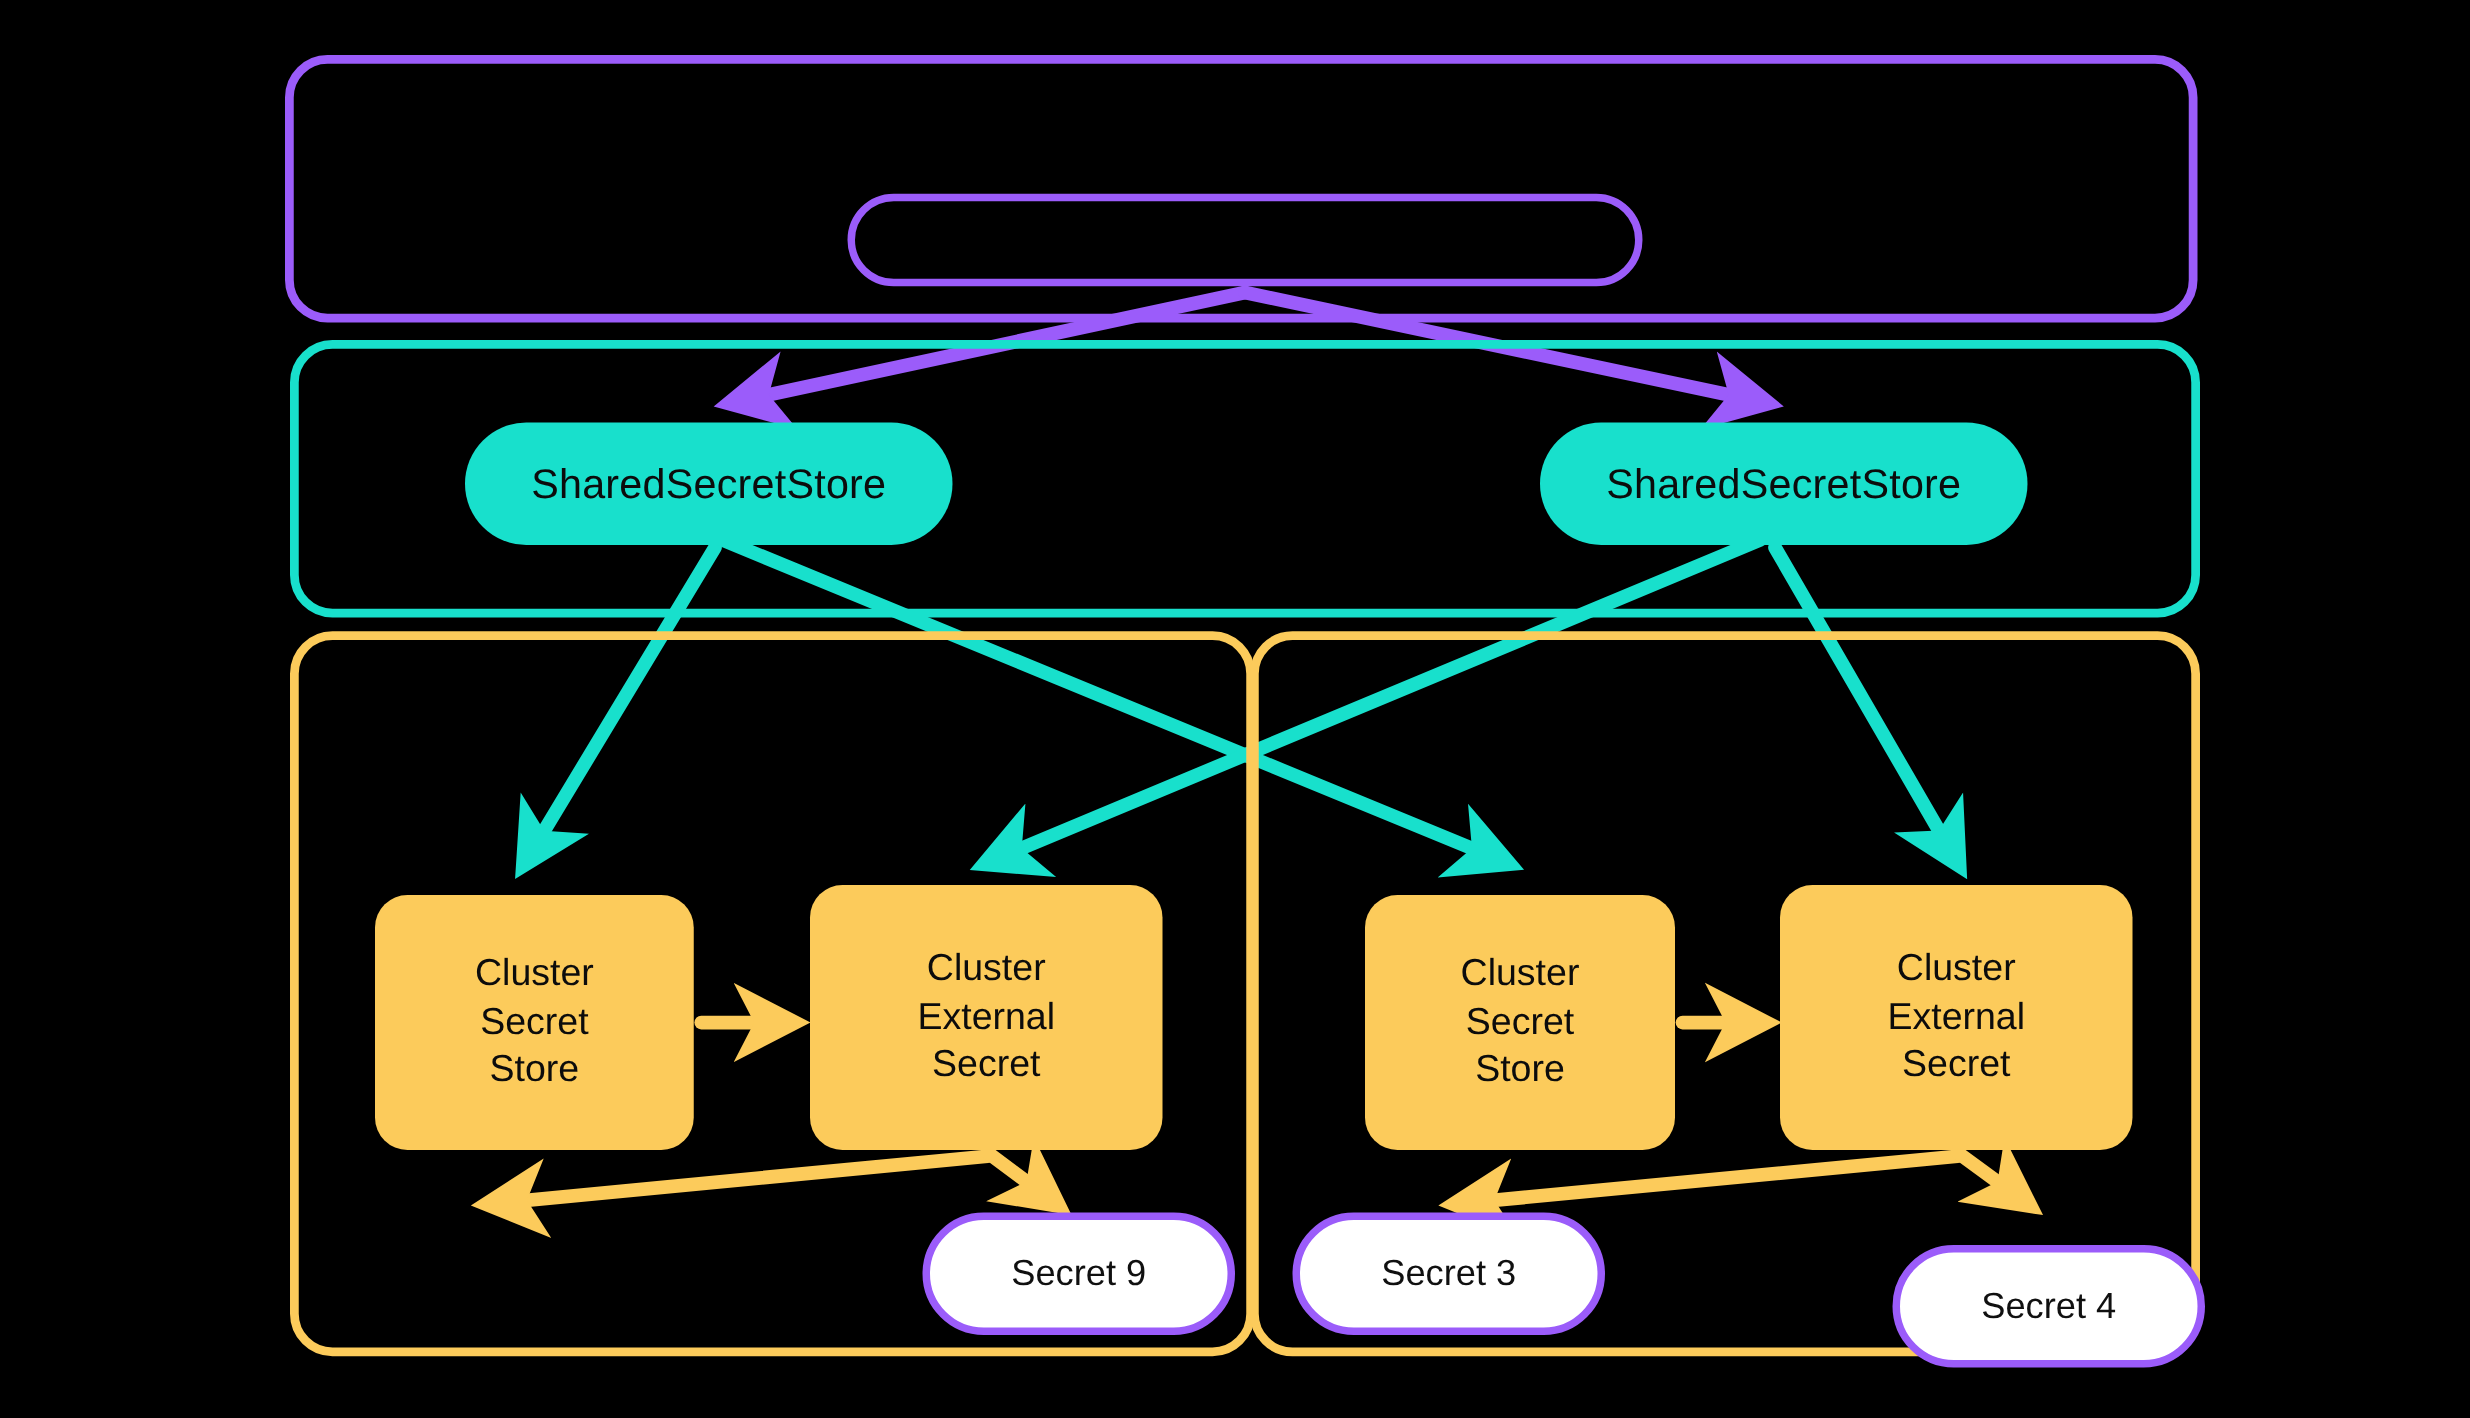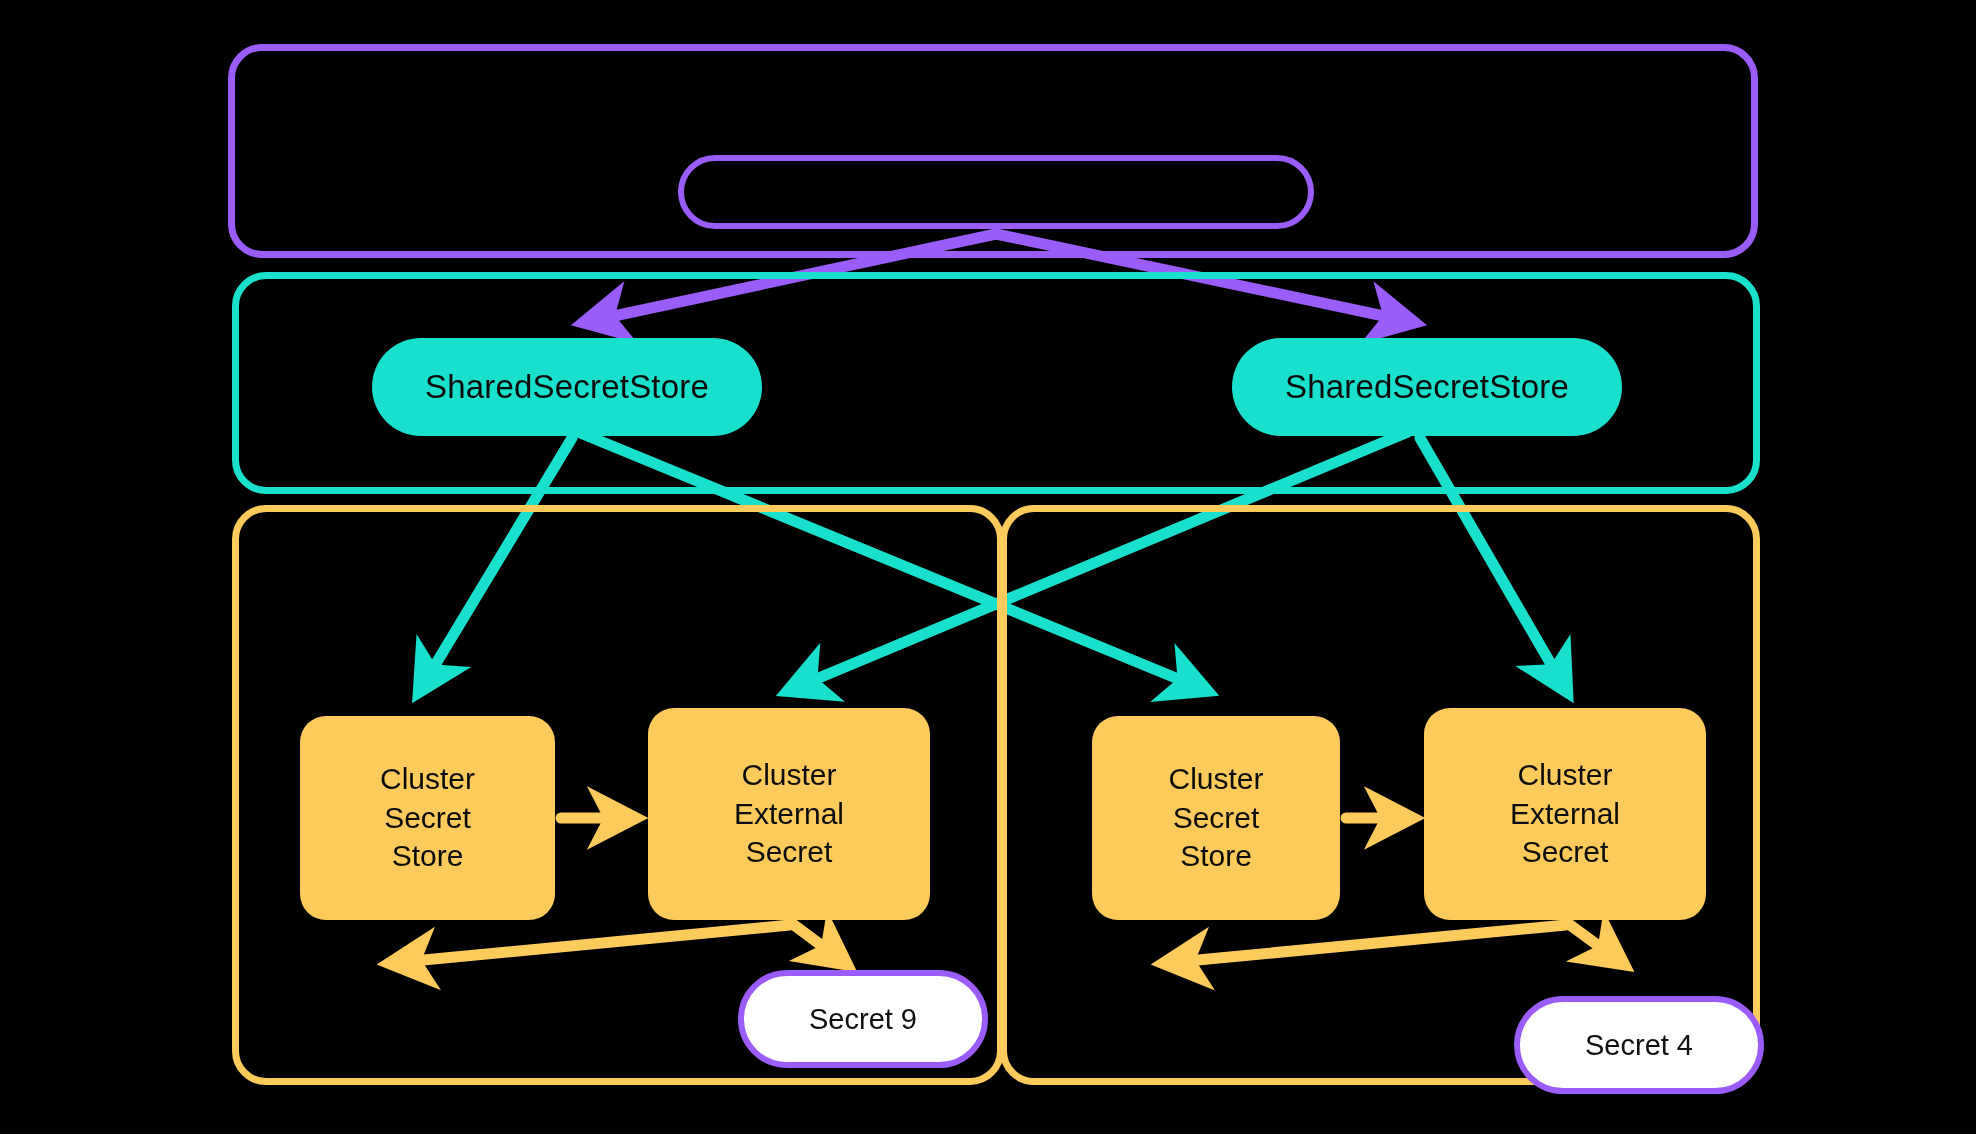--- a/index.html
+++ b/index.html
@@ -153,17 +153,20 @@
 
   <div class="orange-box" id="cluster-external-secret-right">
     <span>Cluster</span>
     <span>External</span>
     <span>Secret</span>
   </div>
 
   <div class="secret-pill" id="secret-2">
     <span>Secret 9</span>
   </div>
+  <div class="secret-pill" id="secret-3">
+    <span>Secret 3</span>
+  </div>
   <div class="secret-pill" id="secret-4">
     <span>Secret 4</span>
   </div>
 
 </div>
 
 </body></html>

